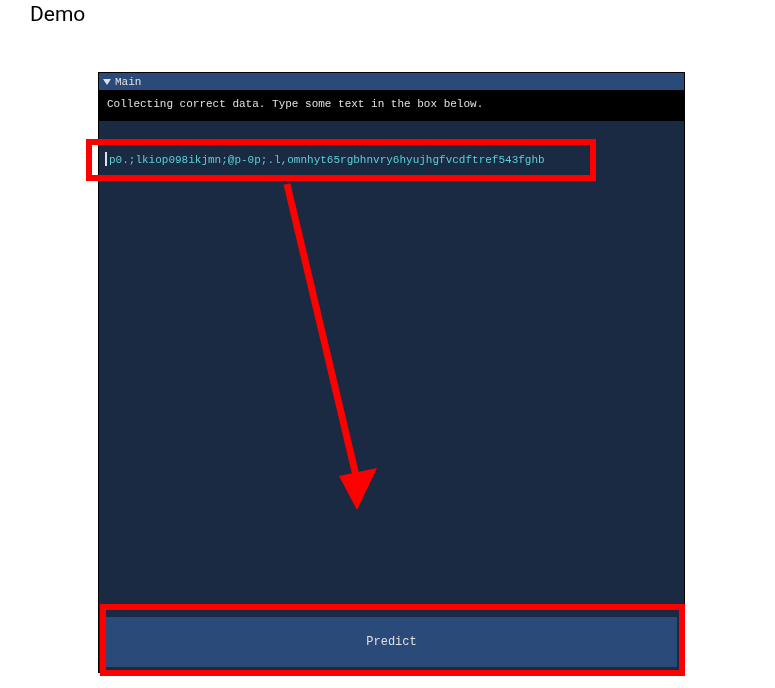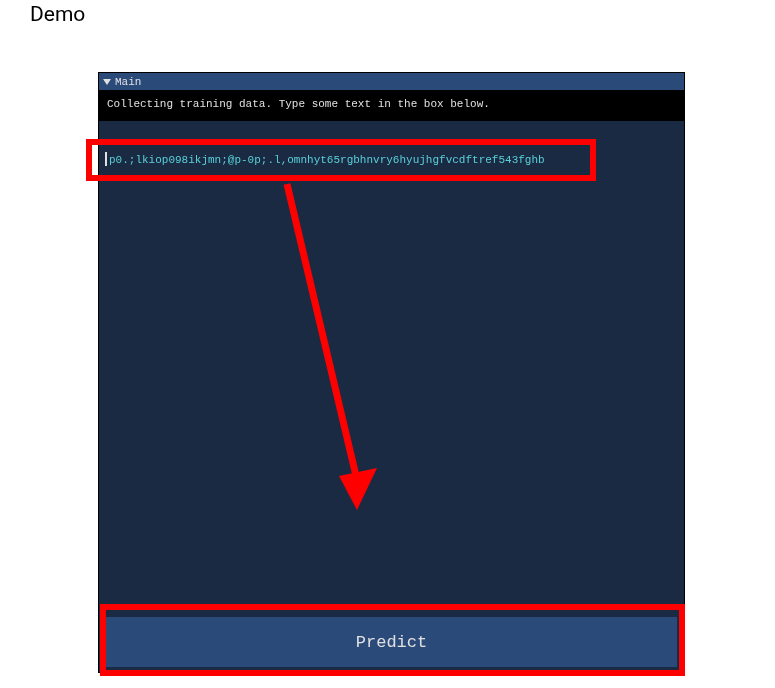--- a/index.html
+++ b/index.html
@@ -83,21 +83,21 @@
       left: 7px;
       top: 544px;
       width: 571px;
       height: 50px;
       background: #2a4a7a;
       display: flex;
       align-items: center;
       justify-content: center;
       color: #e0e0e0;
       font-family: "Courier New", monospace;
-      font-size: 17px;
+      font-size: 12px;
       cursor: pointer;
     }
     
     .annotation-box-input {
       position: absolute;
       left: 86px;
       top: 139px;
       width: 510px;
       height: 42px;
       border: 6px solid #ff0000;
@@ -123,21 +123,21 @@
 <body>
 
 <div class="page-title">Demo</div>
 
 <div class="app-window">
   <div class="title-bar">
     <span class="title-bar-triangle"></span>
     <span>Main</span>
   </div>
   <div class="info-panel">
-    <div>Collecting training data. Type some text in the box below.</div>
+    <div>Collecting correct data. Type some text in the box below.</div>
   </div>
   <div class="input-area">
     <span class="caret"></span>
     <span class="input-text">p0.;lkiop098ikjmn;@p-0p;.l,omnhyt65rgbhnvry6hyujhgfvcdftref543fghb</span>
   </div>
   <div class="predict-button">
     <span>Predict</span>
   </div>
 </div>
 

